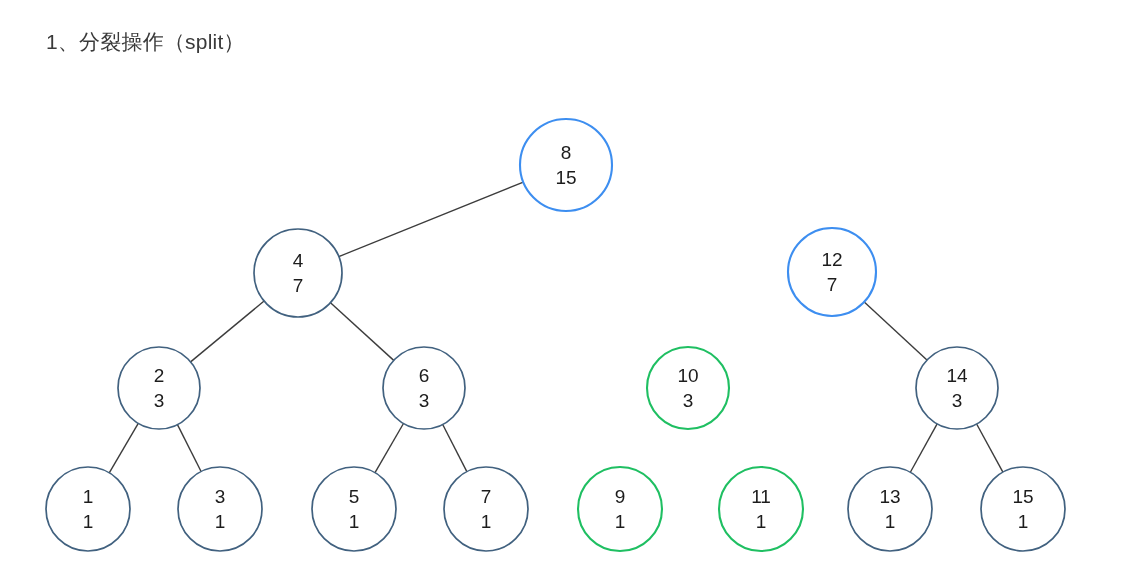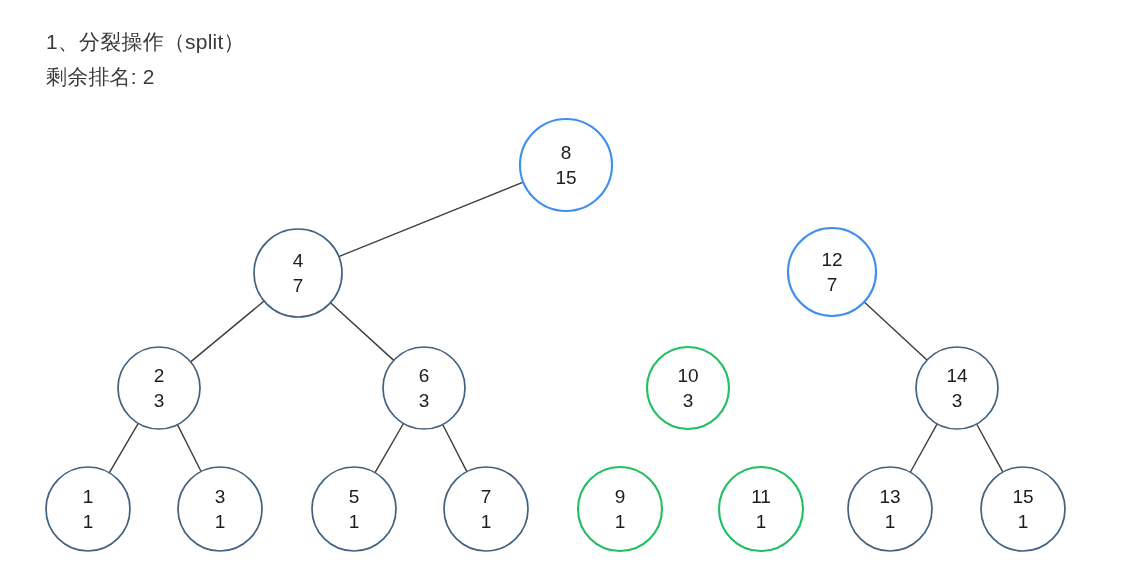--- a/index.html
+++ b/index.html
@@ -64,21 +64,20 @@
     dominant-baseline: middle;
   }
 </style>
 </head>
 <body>
 
 <div id="stage">
 
   <div id="caption">
     <div class="caption-line">1、分裂操作（split）</div>
-    <div class="caption-line">剩余排名: 2</div>
   </div>
 
   <svg id="tree-svg" viewBox="0 0 1138 568">
     <g id="edges-layer">
         <line x1="523.33" y1="182.19" x2="338.81" y2="256.55" class="edge-line"></line>
         <line x1="264.10" y1="301.05" x2="190.59" y2="361.86" class="edge-line"></line>
         <line x1="330.50" y1="302.66" x2="393.72" y2="360.36" class="edge-line"></line>
         <line x1="138.25" y1="423.36" x2="109.26" y2="472.78" class="edge-line"></line>
         <line x1="177.46" y1="424.61" x2="201.09" y2="471.50" class="edge-line"></line>
         <line x1="403.47" y1="423.49" x2="375.03" y2="472.65" class="edge-line"></line>

